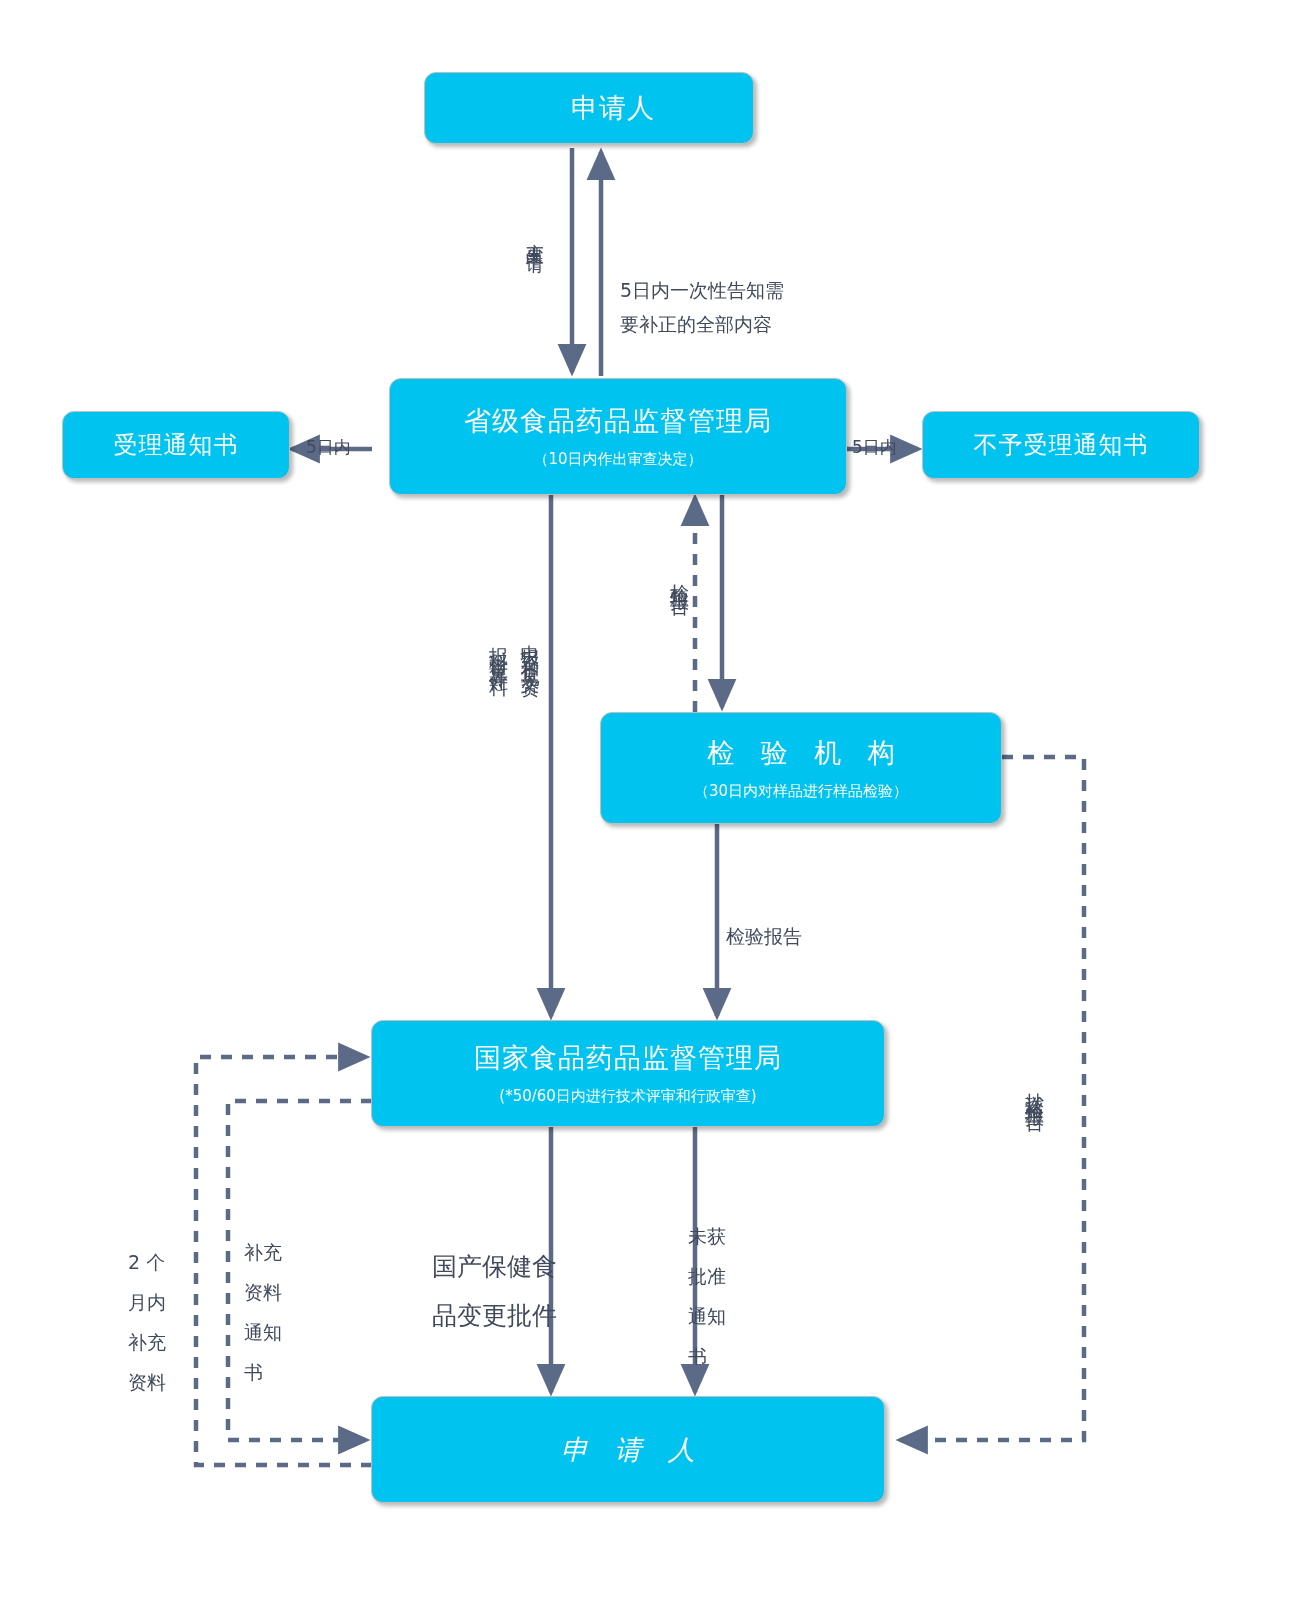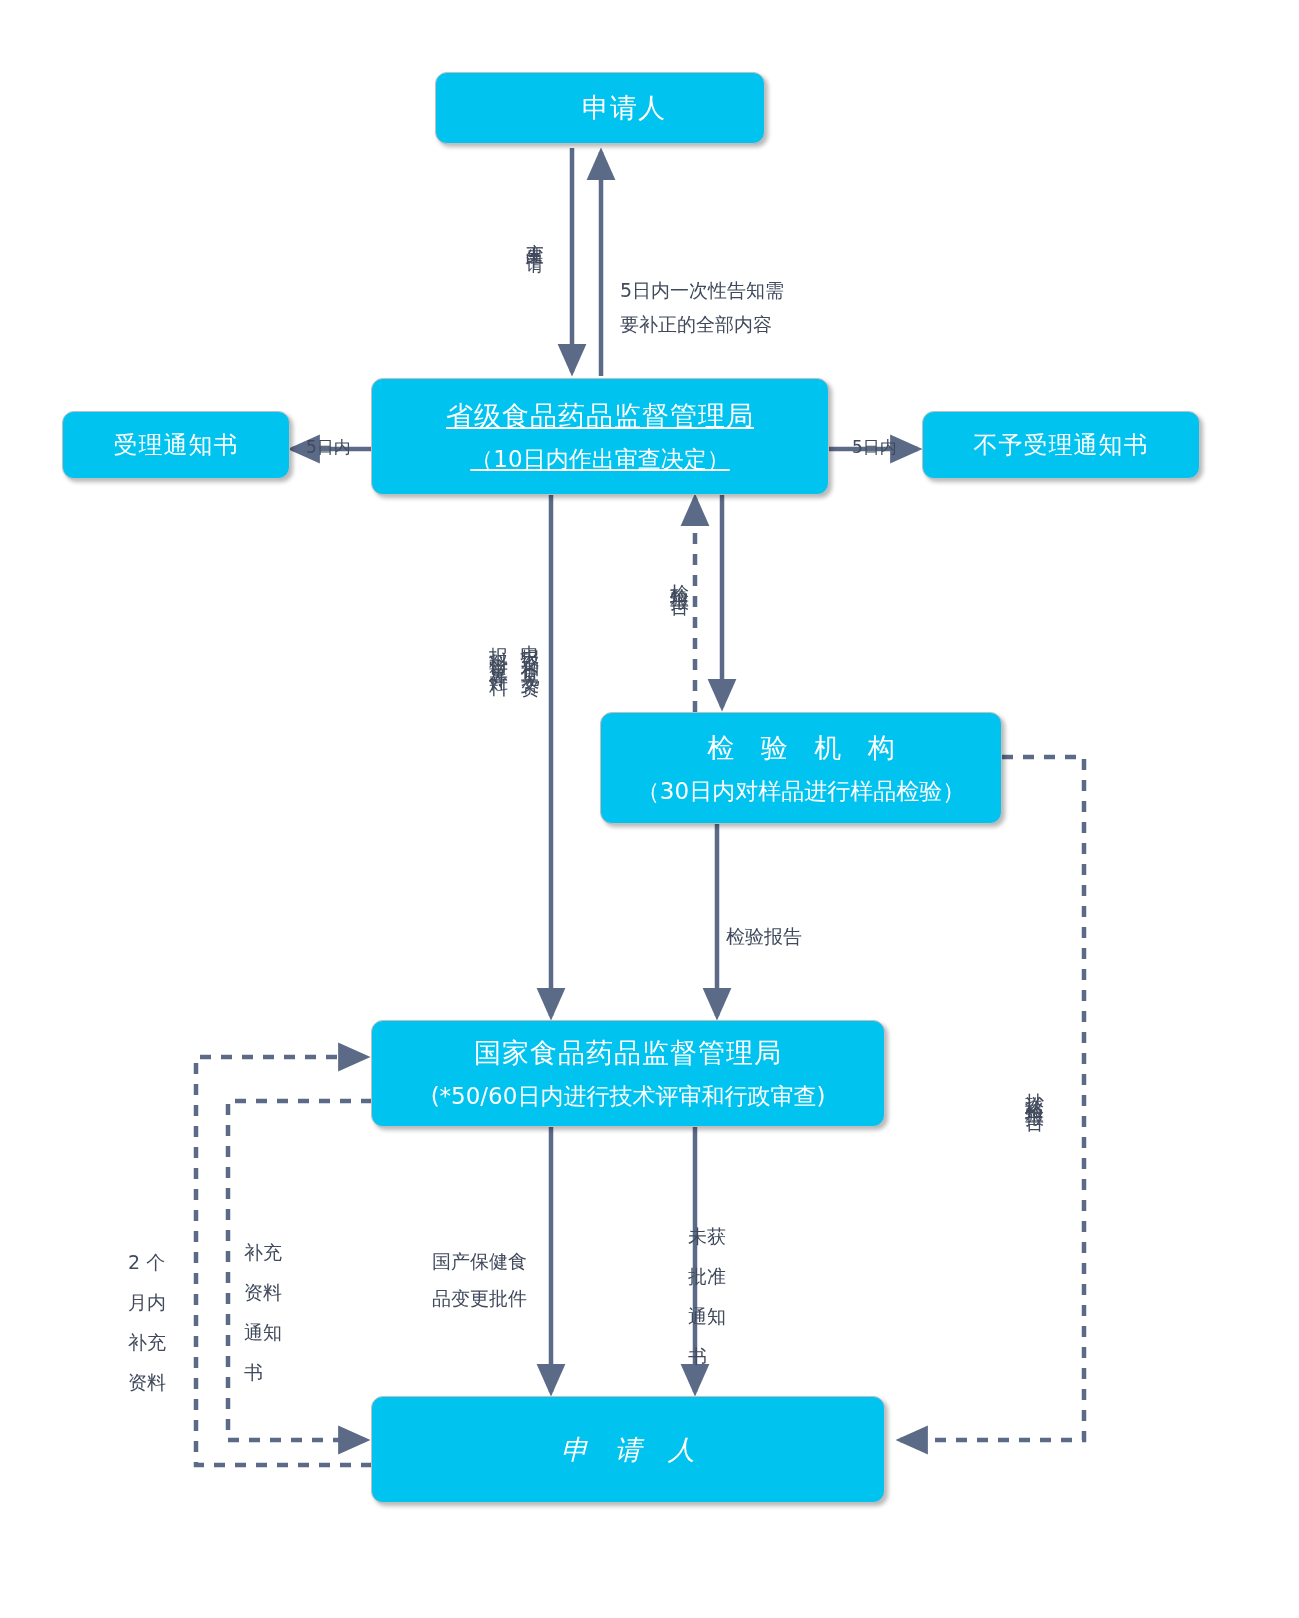--- a/index.html
+++ b/index.html
@@ -43,21 +43,21 @@
   .node .title {
     font-size: 27px;
     letter-spacing: 1px;
     white-space: nowrap;
   }
   .node .title.spaced {
     letter-spacing: 9px;
     text-indent: 9px;
   }
   .node .sub {
-    font-size: 23px;
+    font-size: 15px;
     margin-top: 12px;
     white-space: nowrap;
   }
   .node.small .title {
     font-size: 24px;
   }
 
   
   .lbl {
     position: absolute;
@@ -123,25 +123,25 @@
 
     <line x1="695" y1="1127" x2="695" y2="1392" stroke="#5b6a86" stroke-width="4.5" marker-end="url(#arrow)"></line>
 
     <path d="M1002 757 L1084 757 L1084 1440 L900 1440" fill="none" stroke="#5b6a86" stroke-width="4.5" stroke-dasharray="11 10" marker-end="url(#arrowd)"></path>
 
     <path d="M372 1465 L196 1465 L196 1057 L366 1057" fill="none" stroke="#5b6a86" stroke-width="4.5" stroke-dasharray="11 10" marker-end="url(#arrowd)"></path>
 
     <path d="M372 1101 L228 1101 L228 1440 L366 1440" fill="none" stroke="#5b6a86" stroke-width="4.5" stroke-dasharray="11 10" marker-end="url(#arrowd)"></path>
   </svg>
 
-  <div class="node" style="left:435px; top:72px; width:330px; height:72px;padding-left:48px;">
+  <div class="node" style="left:424px; top:72px; width:330px; height:72px;padding-left:48px;">
     <div class="title">申请人</div>
   </div>
 
-  <div class="node" style="left:371px; top:378px; width:458px; height:117px;text-decoration:underline;">
+  <div class="node" style="left:389px; top:378px; width:458px; height:117px;">
     <div class="title">省级食品药品监督管理局</div>
     <div class="sub">（10日内作出审查决定）</div>
   </div>
 
   <div class="node small" style="left:62px; top:411px; width:228px; height:68px;">
     <div class="title">受理通知书</div>
   </div>
 
   <div class="node small" style="left:922px; top:411px; width:278px; height:68px;">
     <div class="title">不予受理通知书</div>
@@ -183,21 +183,21 @@
   <div class="lbl" style="left:128px; top:1222px; text-align:left; font-size:19px; line-height:2.1;">2 个
 月内
 补充
 资料</div>
 
   <div class="lbl" style="left:244px; top:1212px; text-align:left; font-size:19px; line-height:2.1;">补充
 资料
 通知
 书</div>
 
-  <div class="lbl" style="left:432px; top:1222px; text-align:left; font-size:19px; line-height:1.95;">国产保健食
+  <div class="lbl" style="left:432px; top:1222px; text-align:left; font-size:25px; line-height:1.95;">国产保健食
 品变更批件</div>
 
   <div class="lbl" style="left:688px; top:1196px; text-align:left; font-size:19px; line-height:2.1;">未获
 批准
 通知
 书</div>
 
   <div class="lbl v" style="left:1020px; top:1056px; font-size:19px;">抄送检验报告</div>
 
 </div>

